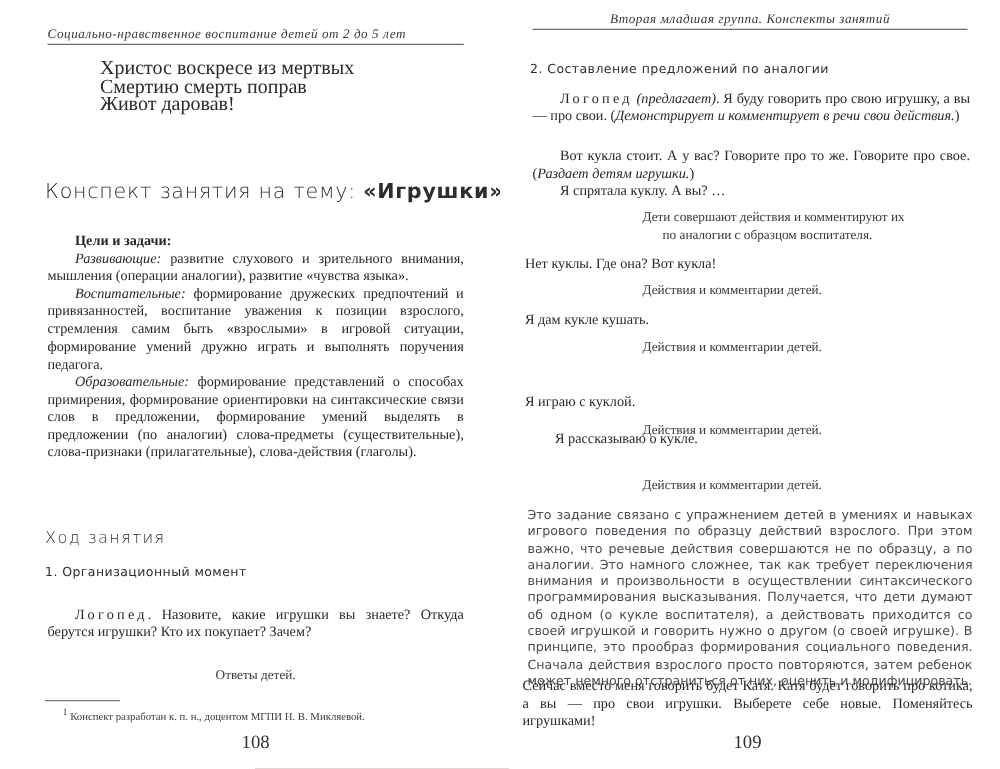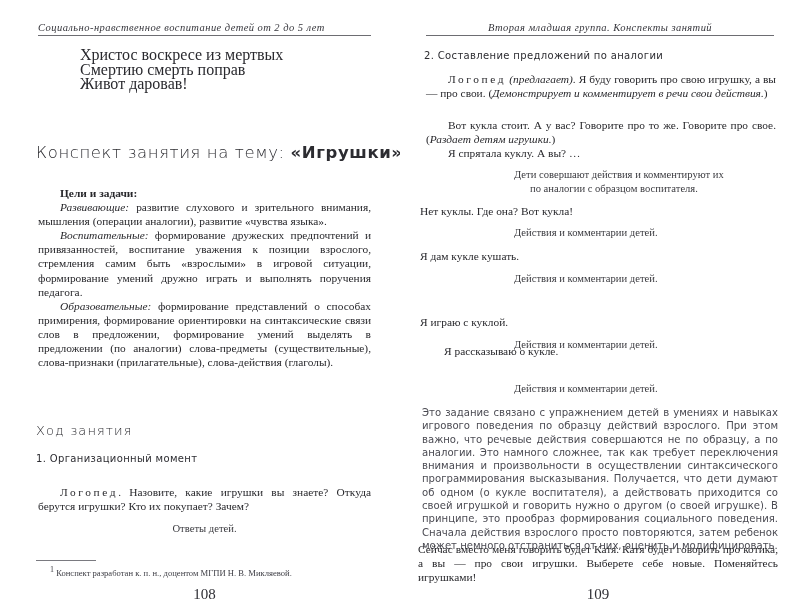--- a/index.html
+++ b/index.html
@@ -25,21 +25,21 @@
     display: flex;
   }
 
   .page {
     position: relative;
     height: 615px;
     box-sizing: border-box;
     background: #ffffff;
   }
   .page-left  { width: 400px; padding: 22px 28px 0 38px; }
-  .page-right { width: 400px; padding: 22px 24px 0 24px; }
+  .page-right { width: 400px; padding: 10px 24px 0 24px; }
 
   
   .runhead {
     font-family: "Liberation Serif", serif;
     font-style: italic;
     font-size: 10.5px;
     letter-spacing: .45px;
     color: #35353b;
     white-space: nowrap;
   }
@@ -174,21 +174,21 @@
 
   .abs { position: absolute; }
 
   
   .l-verse   { top: 48px;  left: 38px;  width: 330px; }
   .l-title   { top: 143px; left: 36px; }
   .l-goals   { top: 186px; left: 38px; width: 333px; }
   .l-course  { top: 423px; left: 36px; }
   .l-org     { top: 453px; left: 36px; }
   .l-dialog  { top: 485px; left: 38px; width: 333px; }
-  .l-answers { top: 522px; left: 38px; width: 333px; }
+  .l-answers { top: 534px; left: 38px; width: 333px; }
   .l-foot    { top: 560px; left: 36px; width: 340px; }
   .l-folio   { top: 586px; left: 38px; width: 333px; }
 
   
   .r-head2   { top: 50px;  left: 24px; }
   .r-b1      { top: 72px;  left: 26px; width: 350px; }
   .r-b2      { top: 118px; left: 26px; width: 350px; }
   .r-st1     { top: 168px; left: 26px; width: 350px; }
   .r-l1      { top: 204px; left: 20px; width: 356px; }
   .r-st2     { top: 226px; left: 26px; width: 350px; }

